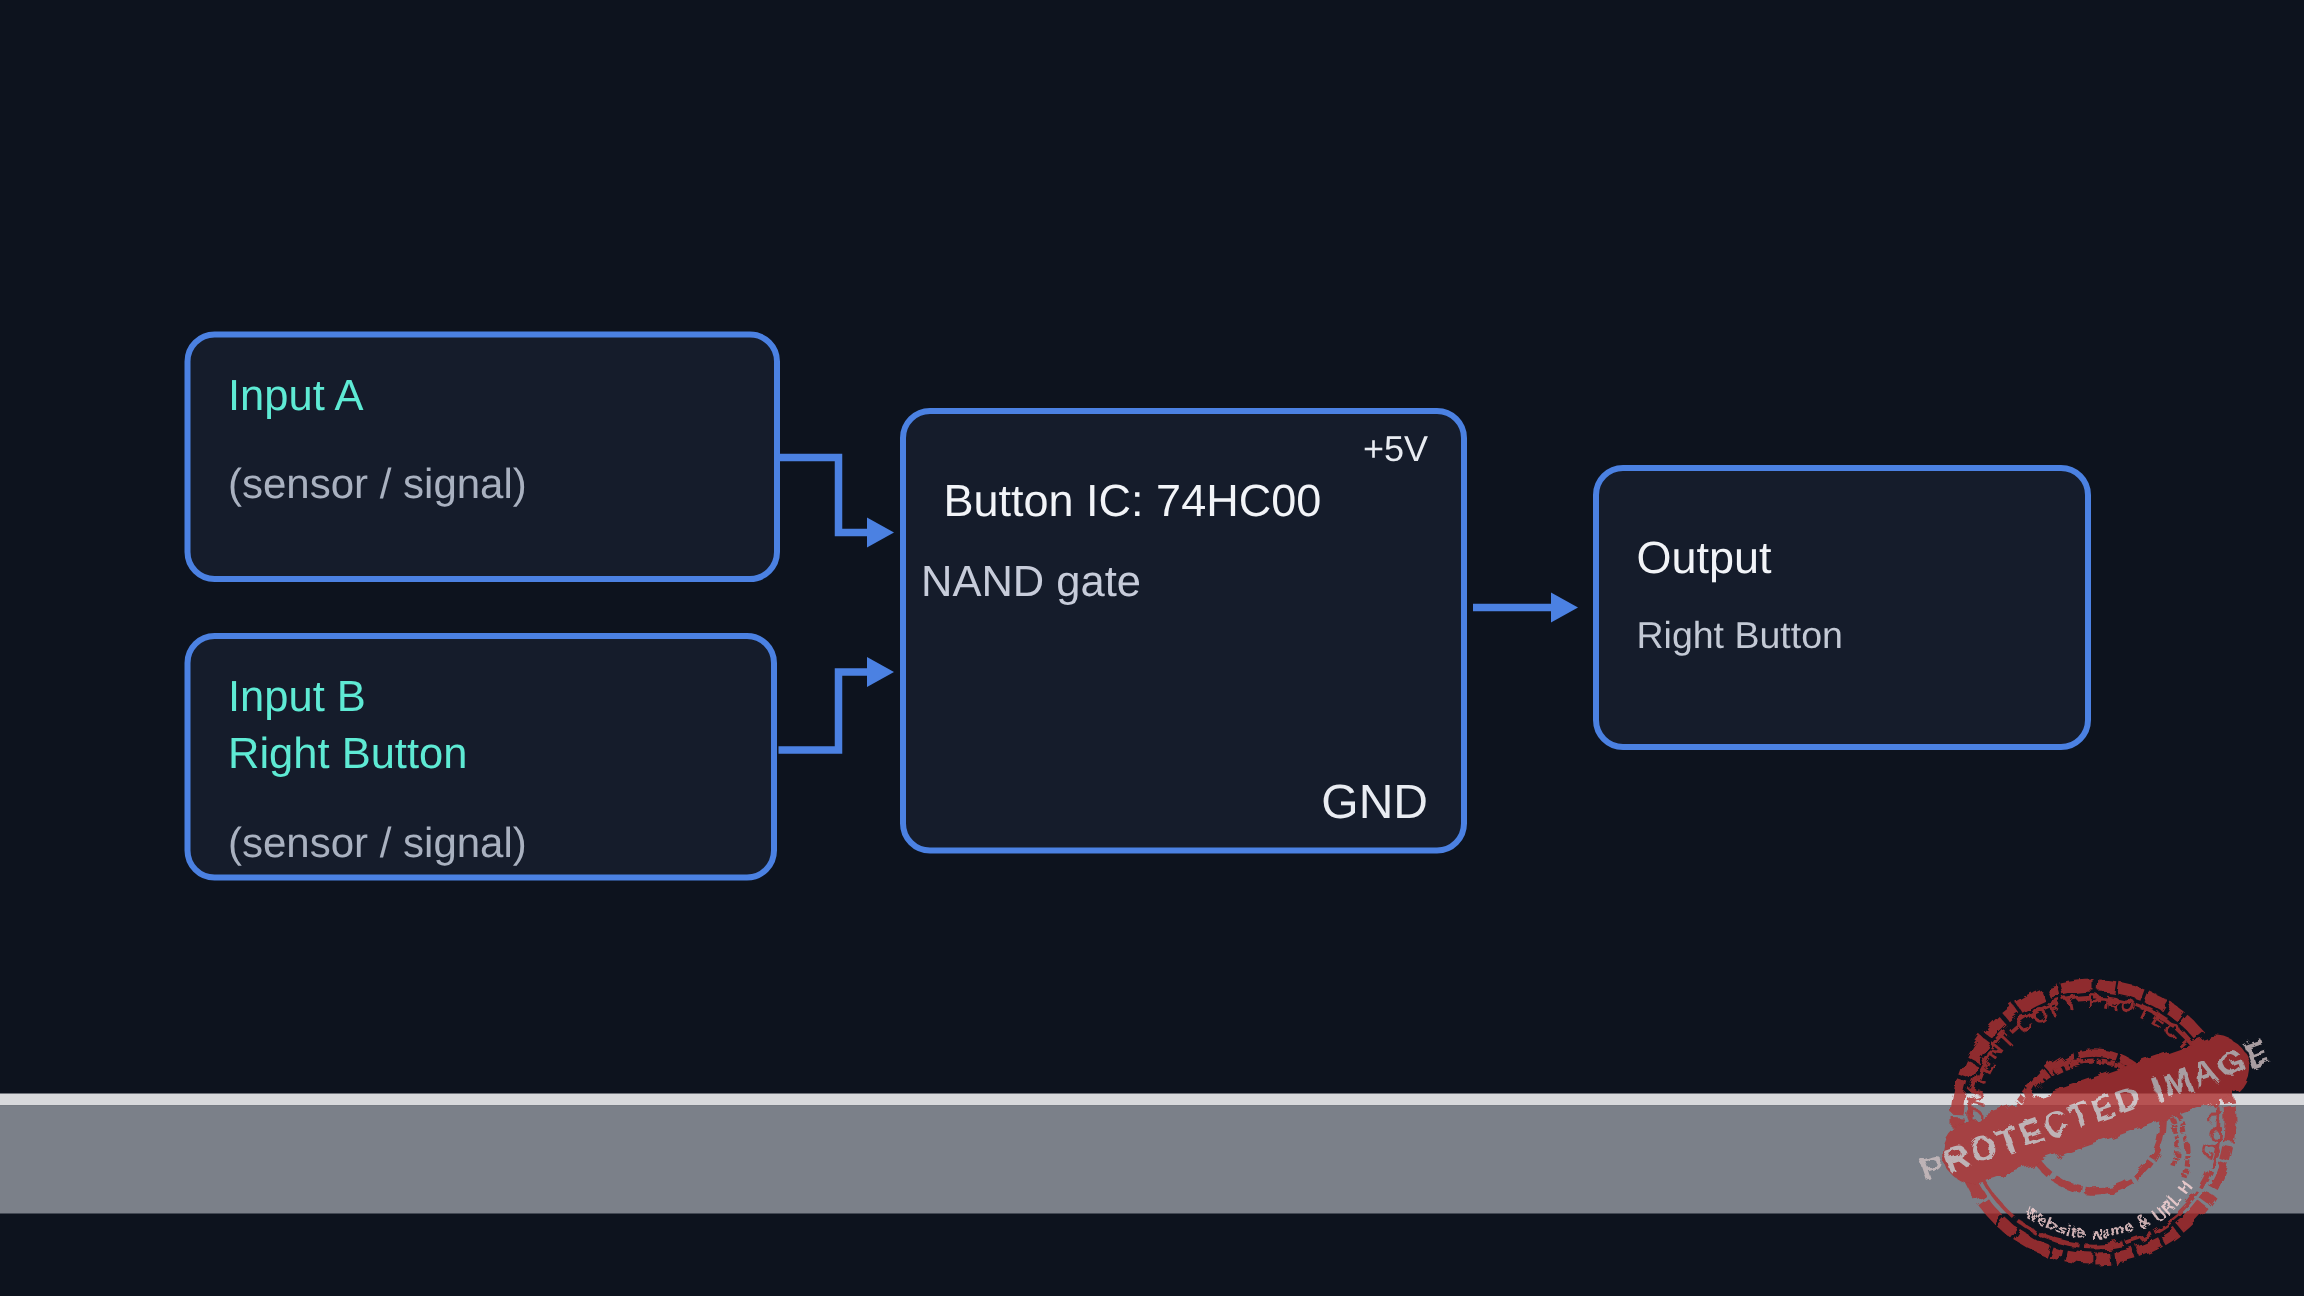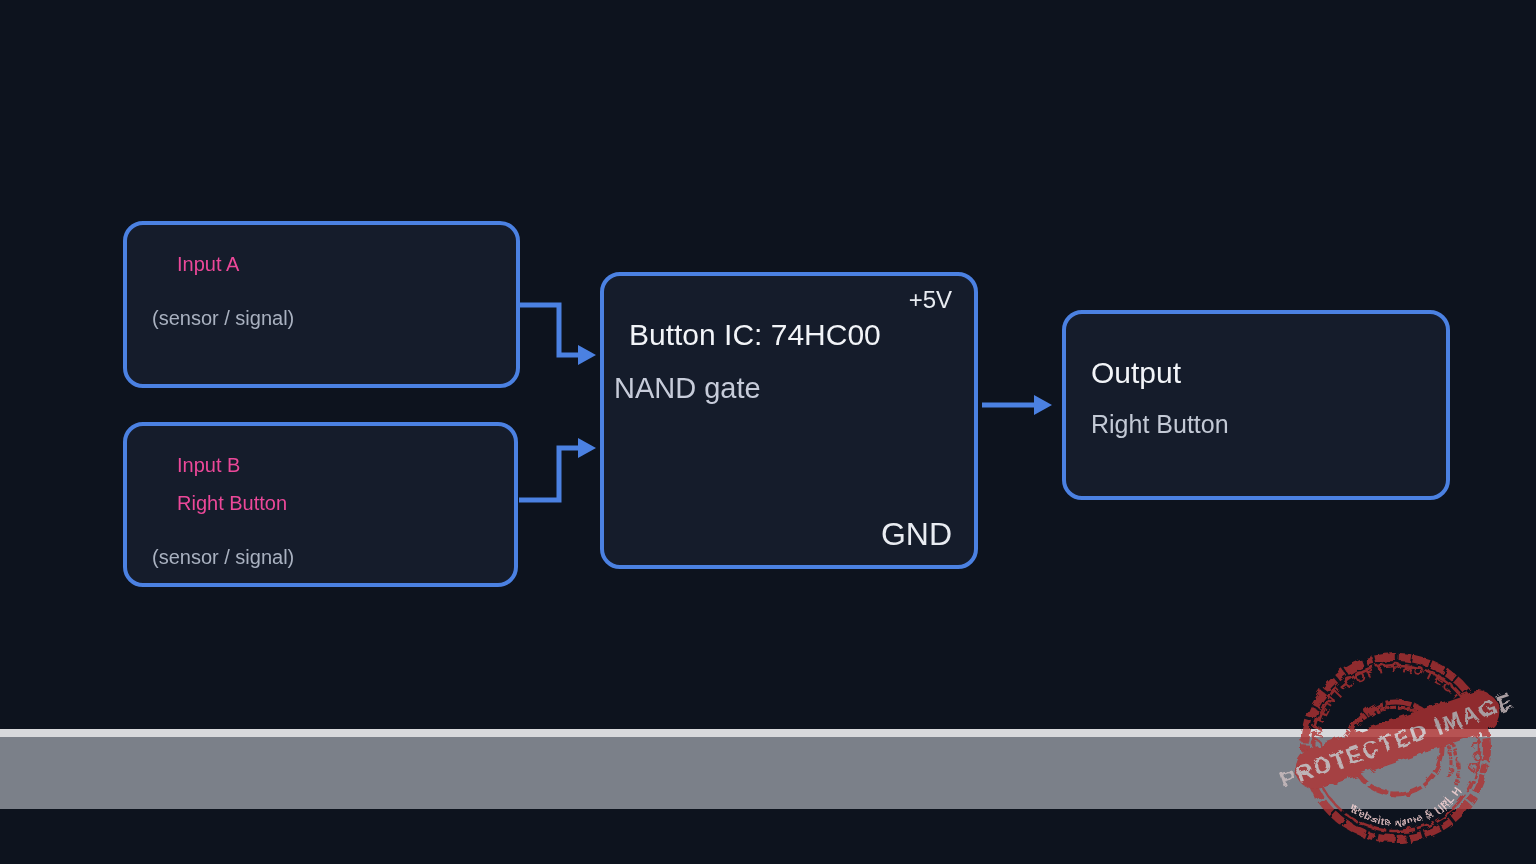--- a/index.html
+++ b/index.html
@@ -9,36 +9,36 @@
     font-family:"Liberation Sans","DejaVu Sans",sans-serif;
   }
   .node{
     position:absolute;
     background:#151c2b;
     border:4px solid #4b81e2;
     border-radius:20px;
     box-sizing:border-box;
     color:#f4f6f9;
   }
-  .node .title{font-size:20px;line-height:38px;color:#ec4899;margin-left:25px;}
-  .node .note{font-size:20px;color:#a9b1c0;}
+  .node .title{font-size:29px;line-height:38px;color:#5eead4;}
+  .node .note{font-size:28px;color:#a9b1c0;}
   .pad{position:absolute;left:25px;top:20px;right:20px;}
   
   #box-input-a{left:123px;top:221px;width:397px;height:167px;}
   #box-input-a .note{margin-top:24px;}
   #box-input-b{left:123px;top:422px;width:395px;height:165px;}
   #box-input-b .note{margin-top:24px;}
   
   #box-ic{left:600px;top:272px;width:378px;height:297px;}
   #box-ic .pin-top{position:absolute;right:22px;top:10px;font-size:24px;color:#e9ecf2;}
   #box-ic .ic-title{position:absolute;left:25px;top:42px;font-size:30px;color:#f2f4f8;}
   #box-ic .ic-sub{position:absolute;left:10px;top:96px;font-size:29px;color:#c7ccda;}
   #box-ic .pin-bottom{position:absolute;right:22px;bottom:12px;font-size:32px;color:#e9ecf2;}
   
-  #box-output{left:1062px;top:310px;width:388px;height:190px;}
+  #box-output{left:1062px;top:310px;width:332px;height:190px;}
   #box-output .out-title{position:absolute;left:25px;top:42px;font-size:30px;color:#f2f4f8;}
   #box-output .out-sub{position:absolute;left:25px;top:96px;font-size:25px;color:#c3c9d5;}
   
   .connectors{position:absolute;left:0;top:0;width:1536px;height:864px;pointer-events:none;}
   
   .footer-strip{position:absolute;left:0;top:729px;width:1536px;height:8px;background:#d8d9dc;}
   .footer-bar{position:absolute;left:0;top:737px;width:1536px;height:72px;background:#7b8089;}
   .footer-brand{
     position:absolute;left:33px;top:737px;height:72px;line-height:70px;
     font-size:36px;color:#5a5f6a;letter-spacing:0.5px;

